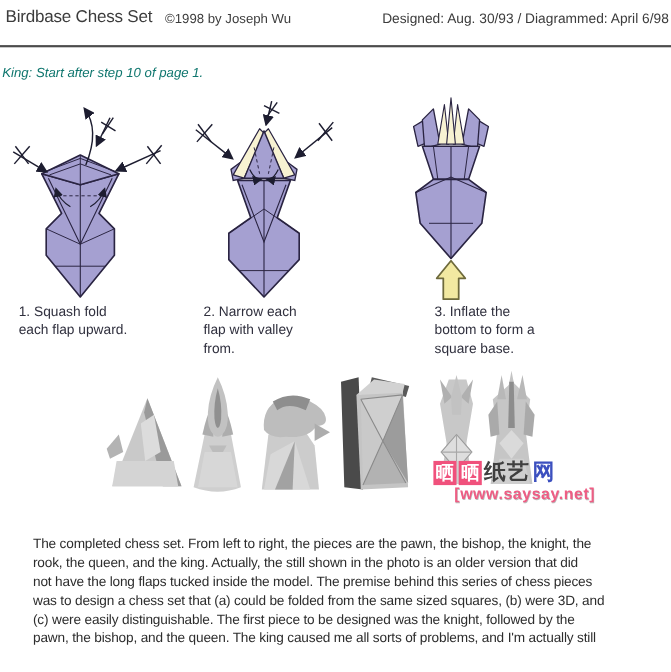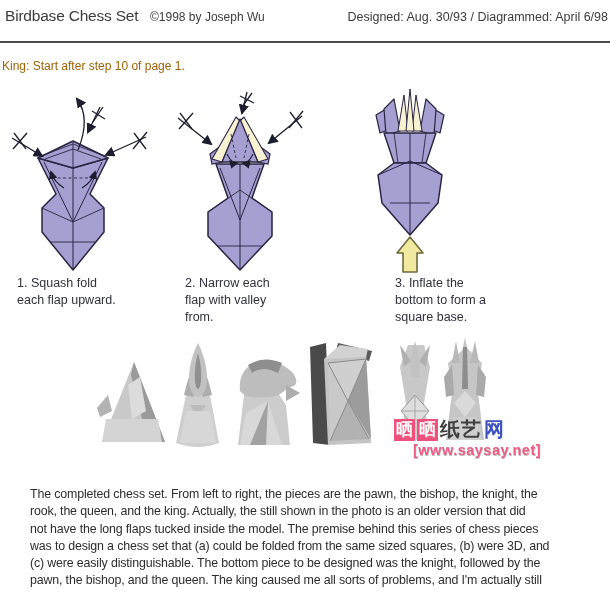--- a/index.html
+++ b/index.html
@@ -5,21 +5,21 @@
   * { margin:0; padding:0; box-sizing:border-box; }
   body { background:#ffffff; }
   .page {
     position:relative; width:610px; height:611px; background:#ffffff;
     font-family:"Liberation Sans", sans-serif; color:#3a3a3a; overflow:hidden;
   }
   .hdr-title { position:absolute; left:5px; top:7px; font-size:15.5px; letter-spacing:-0.2px; color:#3c3c3c; }
   .hdr-copy  { position:absolute; left:150px; top:10px; font-size:12px; color:#3c3c3c; }
   .hdr-dates { position:absolute; right:2px; top:10px; font-size:12.5px; color:#3c3c3c; }
   .hdr-rule  { position:absolute; left:0; top:41px; width:610px; height:2px; background:#4c4c4c; }
-  .king-line { position:absolute; left:2px; top:59px; font-size:12px; color:#a16207; }
+  .king-line { position:absolute; left:2px; top:59px; font-size:12px; color:#0f766e;font-style:italic; }
 
   .fig { position:absolute; }
   .fig-caption {
     position:absolute; font-size:12.5px; line-height:17px; color:#30303e;
   }
   .cap1 { left:17px;  top:275px; width:120px; }
   .cap2 { left:185px; top:275px; width:110px; }
   .cap3 { left:355px; top:275px; width:130px;margin-left:40px; }
 
   .photo { position:absolute; left:88px; top:333px; }
@@ -242,17 +242,17 @@
       <span class="wm-blue">网</span>
     </div>
     <div class="wm-row2">[www.saysay.net]</div>
   </div>
 
   <div class="desc">
     <div>The completed chess set. From left to right, the pieces are the pawn, the bishop, the knight, the</div>
     <div>rook, the queen, and the king. Actually, the still shown in the photo is an older version that did</div>
     <div>not have the long flaps tucked inside the model. The premise behind this series of chess pieces</div>
     <div>was to design a chess set that (a) could be folded from the same sized squares, (b) were 3D, and</div>
-    <div>(c) were easily distinguishable. The bottom piece to be designed was the knight, followed by the</div>
+    <div>(c) were easily distinguishable. The first piece to be designed was the knight, followed by the</div>
     <div>pawn, the bishop, and the queen. The king caused me all sorts of problems, and I'm actually still</div>
   </div>
 
 </div>
 
 </body></html>

